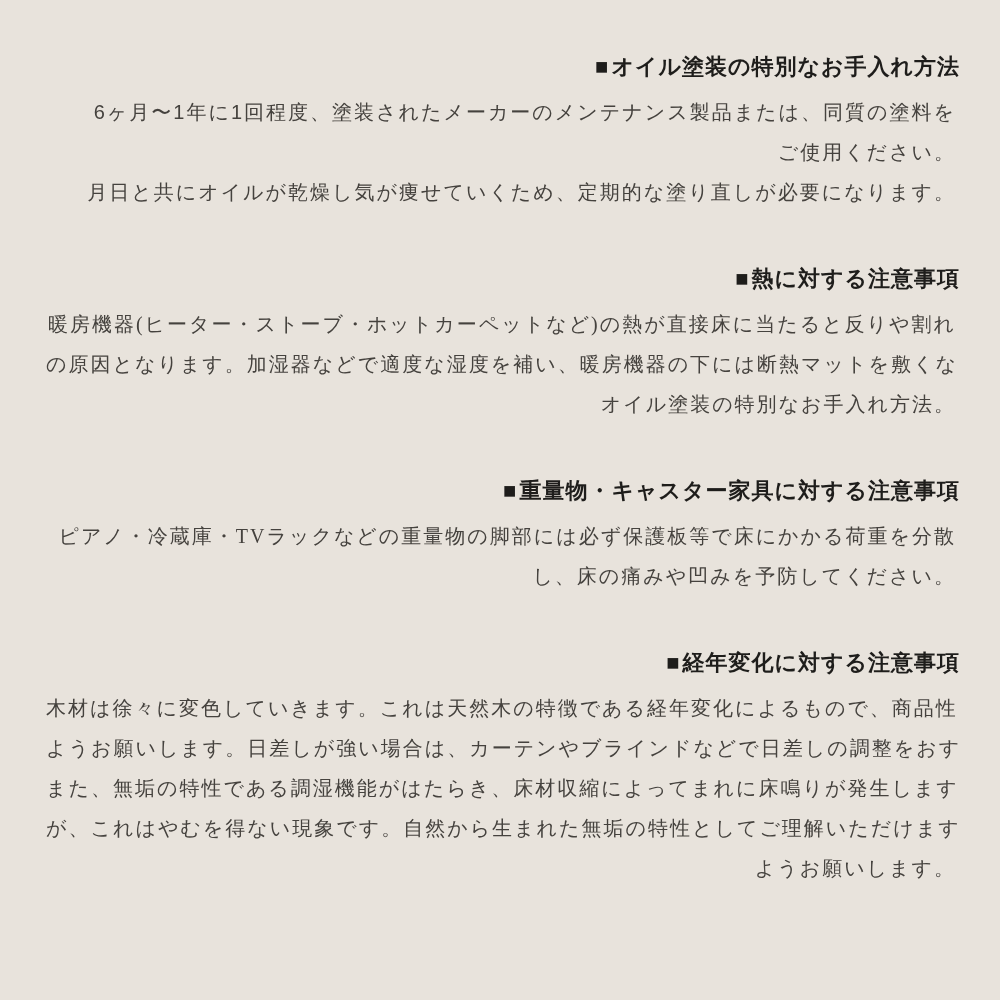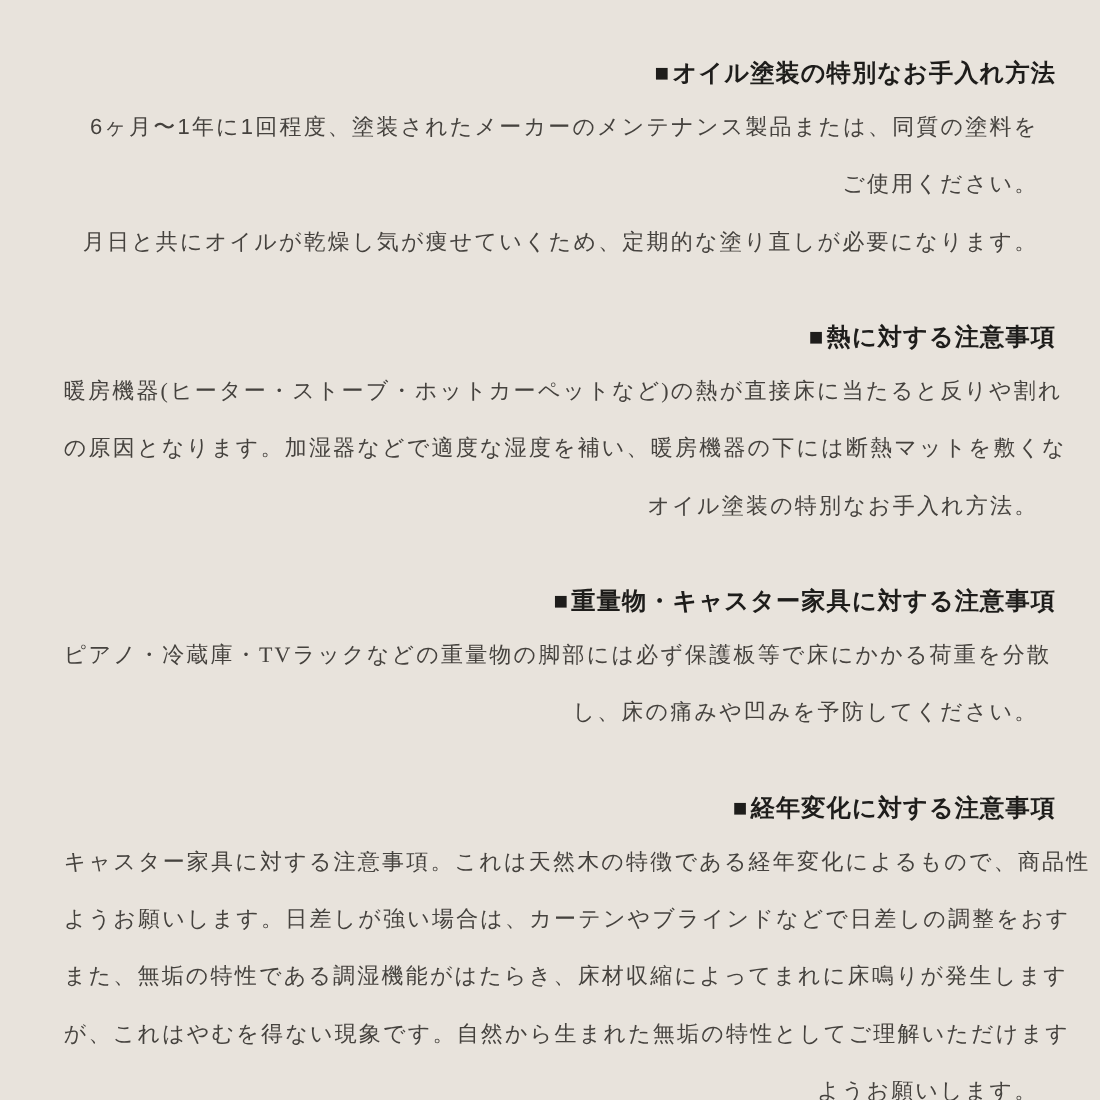--- a/index.html
+++ b/index.html
@@ -26,21 +26,21 @@
     font-weight: 700;
     color: #1e1d1b;
     letter-spacing: 1px;
     white-space: nowrap;
   }
   .heading .bullet {
     font-weight: 400;
     margin-right: 2px;
   }
   .body-line {
-    margin: 16px;
+    margin: 4px;
     font-size: 20px;
     line-height: 36px;
     font-weight: 400;
     color: #45423e;
     letter-spacing: 2px;
     white-space: nowrap;
   }
 </style>
 </head>
 <body>
@@ -62,20 +62,20 @@
   </section>
 
   <section class="section">
     <h2 class="heading"><span class="bullet">■</span><span>重量物・キャスター家具に対する注意事項</span></h2>
     <p class="body-line">ピアノ・冷蔵庫・TVラックなどの重量物の脚部には必ず保護板等で床にかかる荷重を分散</p>
     <p class="body-line">し、床の痛みや凹みを予防してください。</p>
   </section>
 
   <section class="section">
     <h2 class="heading"><span class="bullet">■</span><span>経年変化に対する注意事項</span></h2>
-    <p class="body-line">キャスター家具に対する注意事項。これは天然木の特徴である経年変化によるもので、商品性</p>
+    <p class="body-line">木材は徐々に変色していきます。これは天然木の特徴である経年変化によるもので、商品性</p>
     <p class="body-line">ようお願いします。日差しが強い場合は、カーテンやブラインドなどで日差しの調整をおす</p>
     <p class="body-line">また、無垢の特性である調湿機能がはたらき、床材収縮によってまれに床鳴りが発生します</p>
     <p class="body-line">が、これはやむを得ない現象です。自然から生まれた無垢の特性としてご理解いただけます</p>
     <p class="body-line">ようお願いします。</p>
   </section>
 
 </div>
 
 </body></html>

